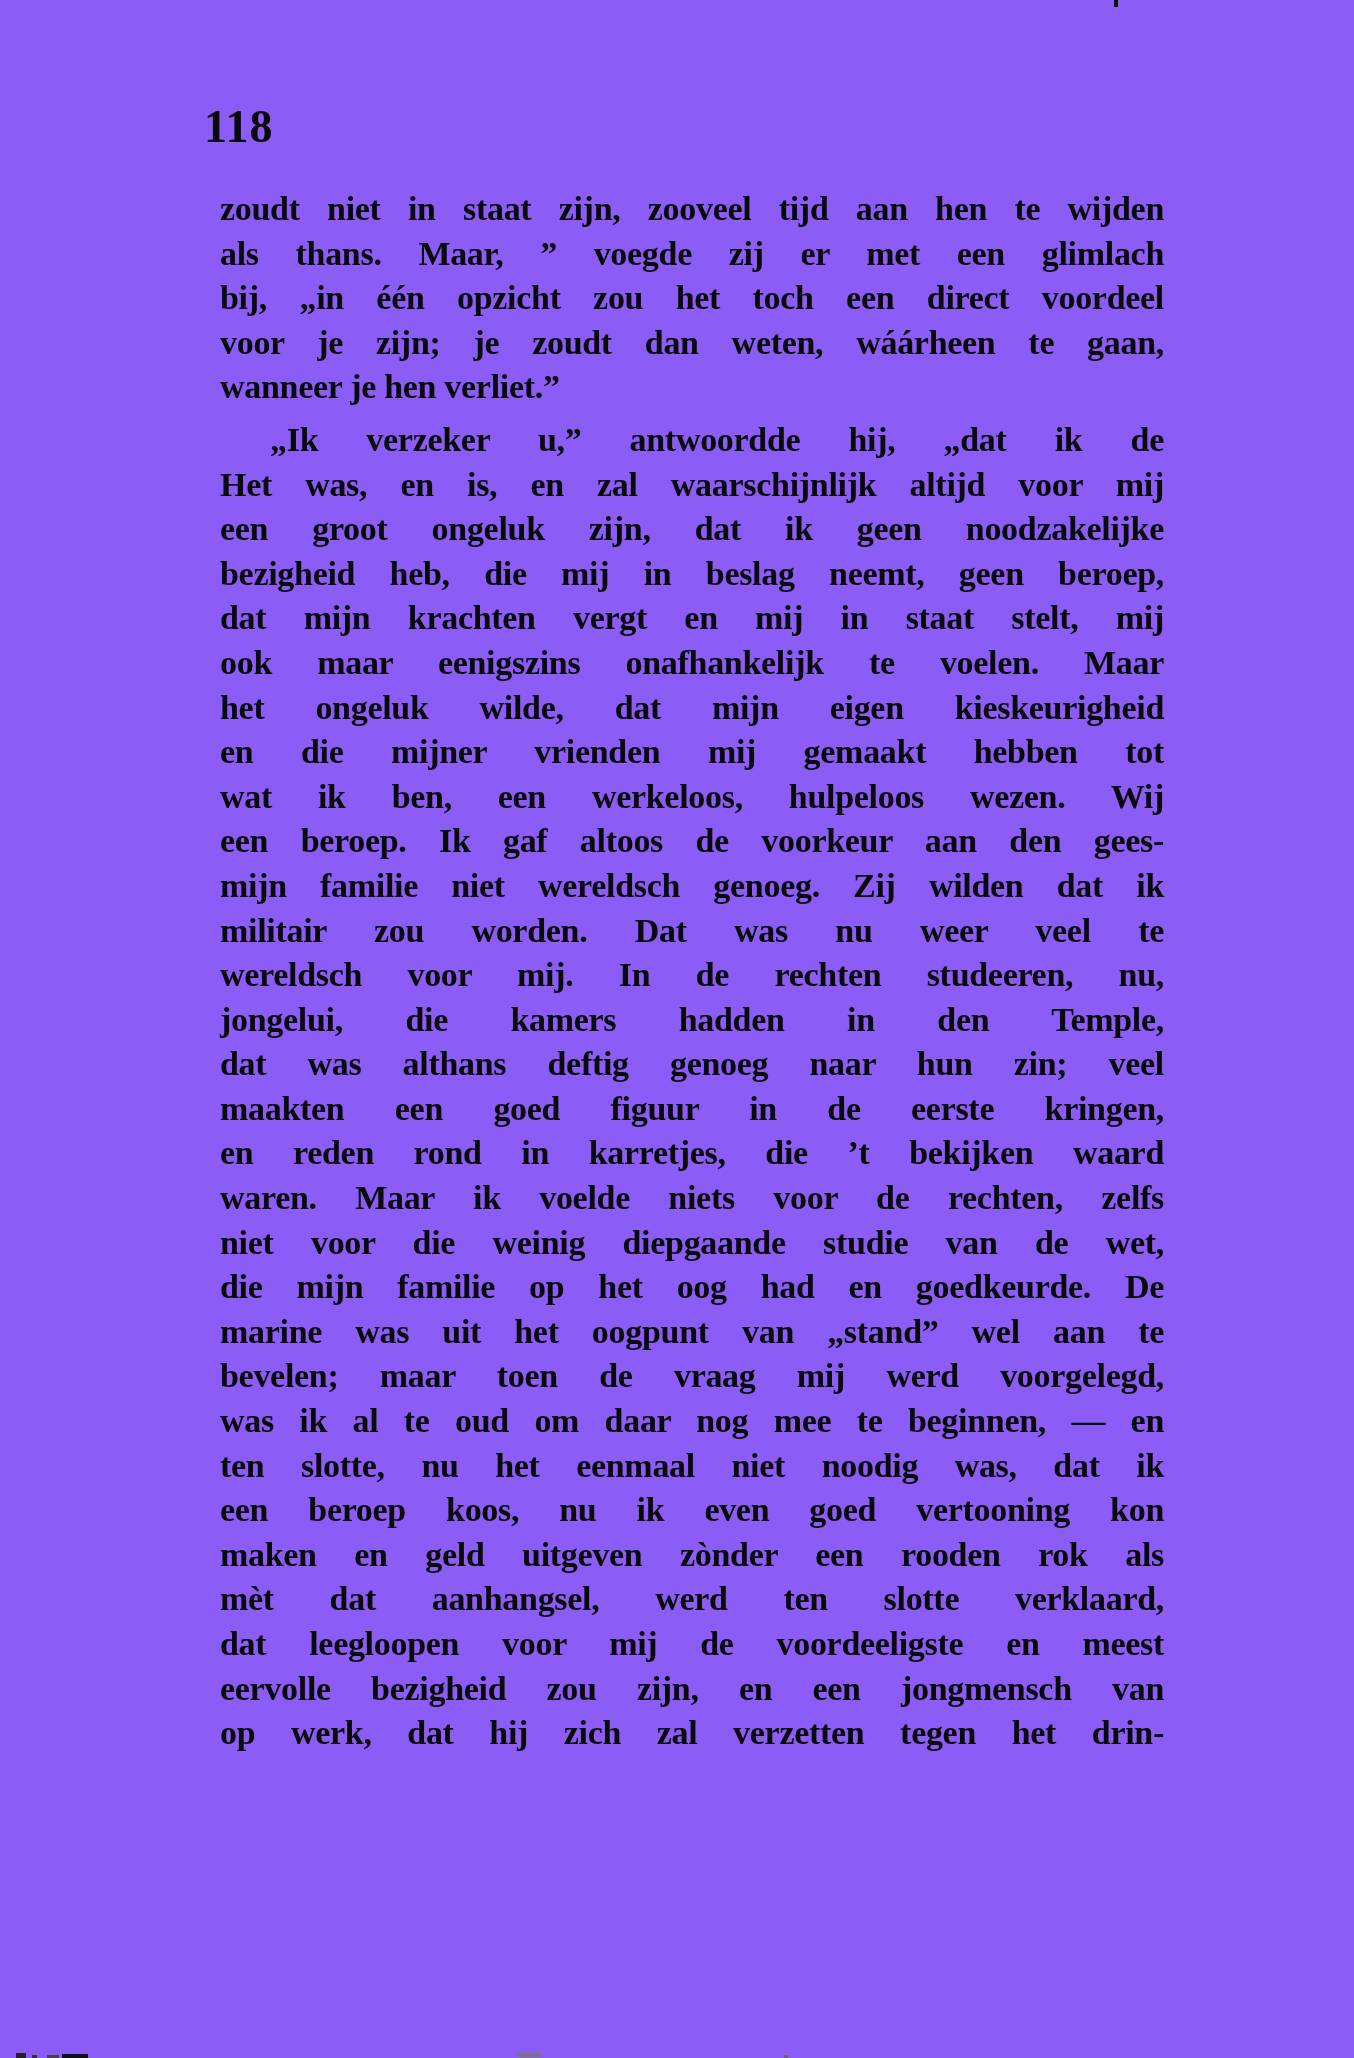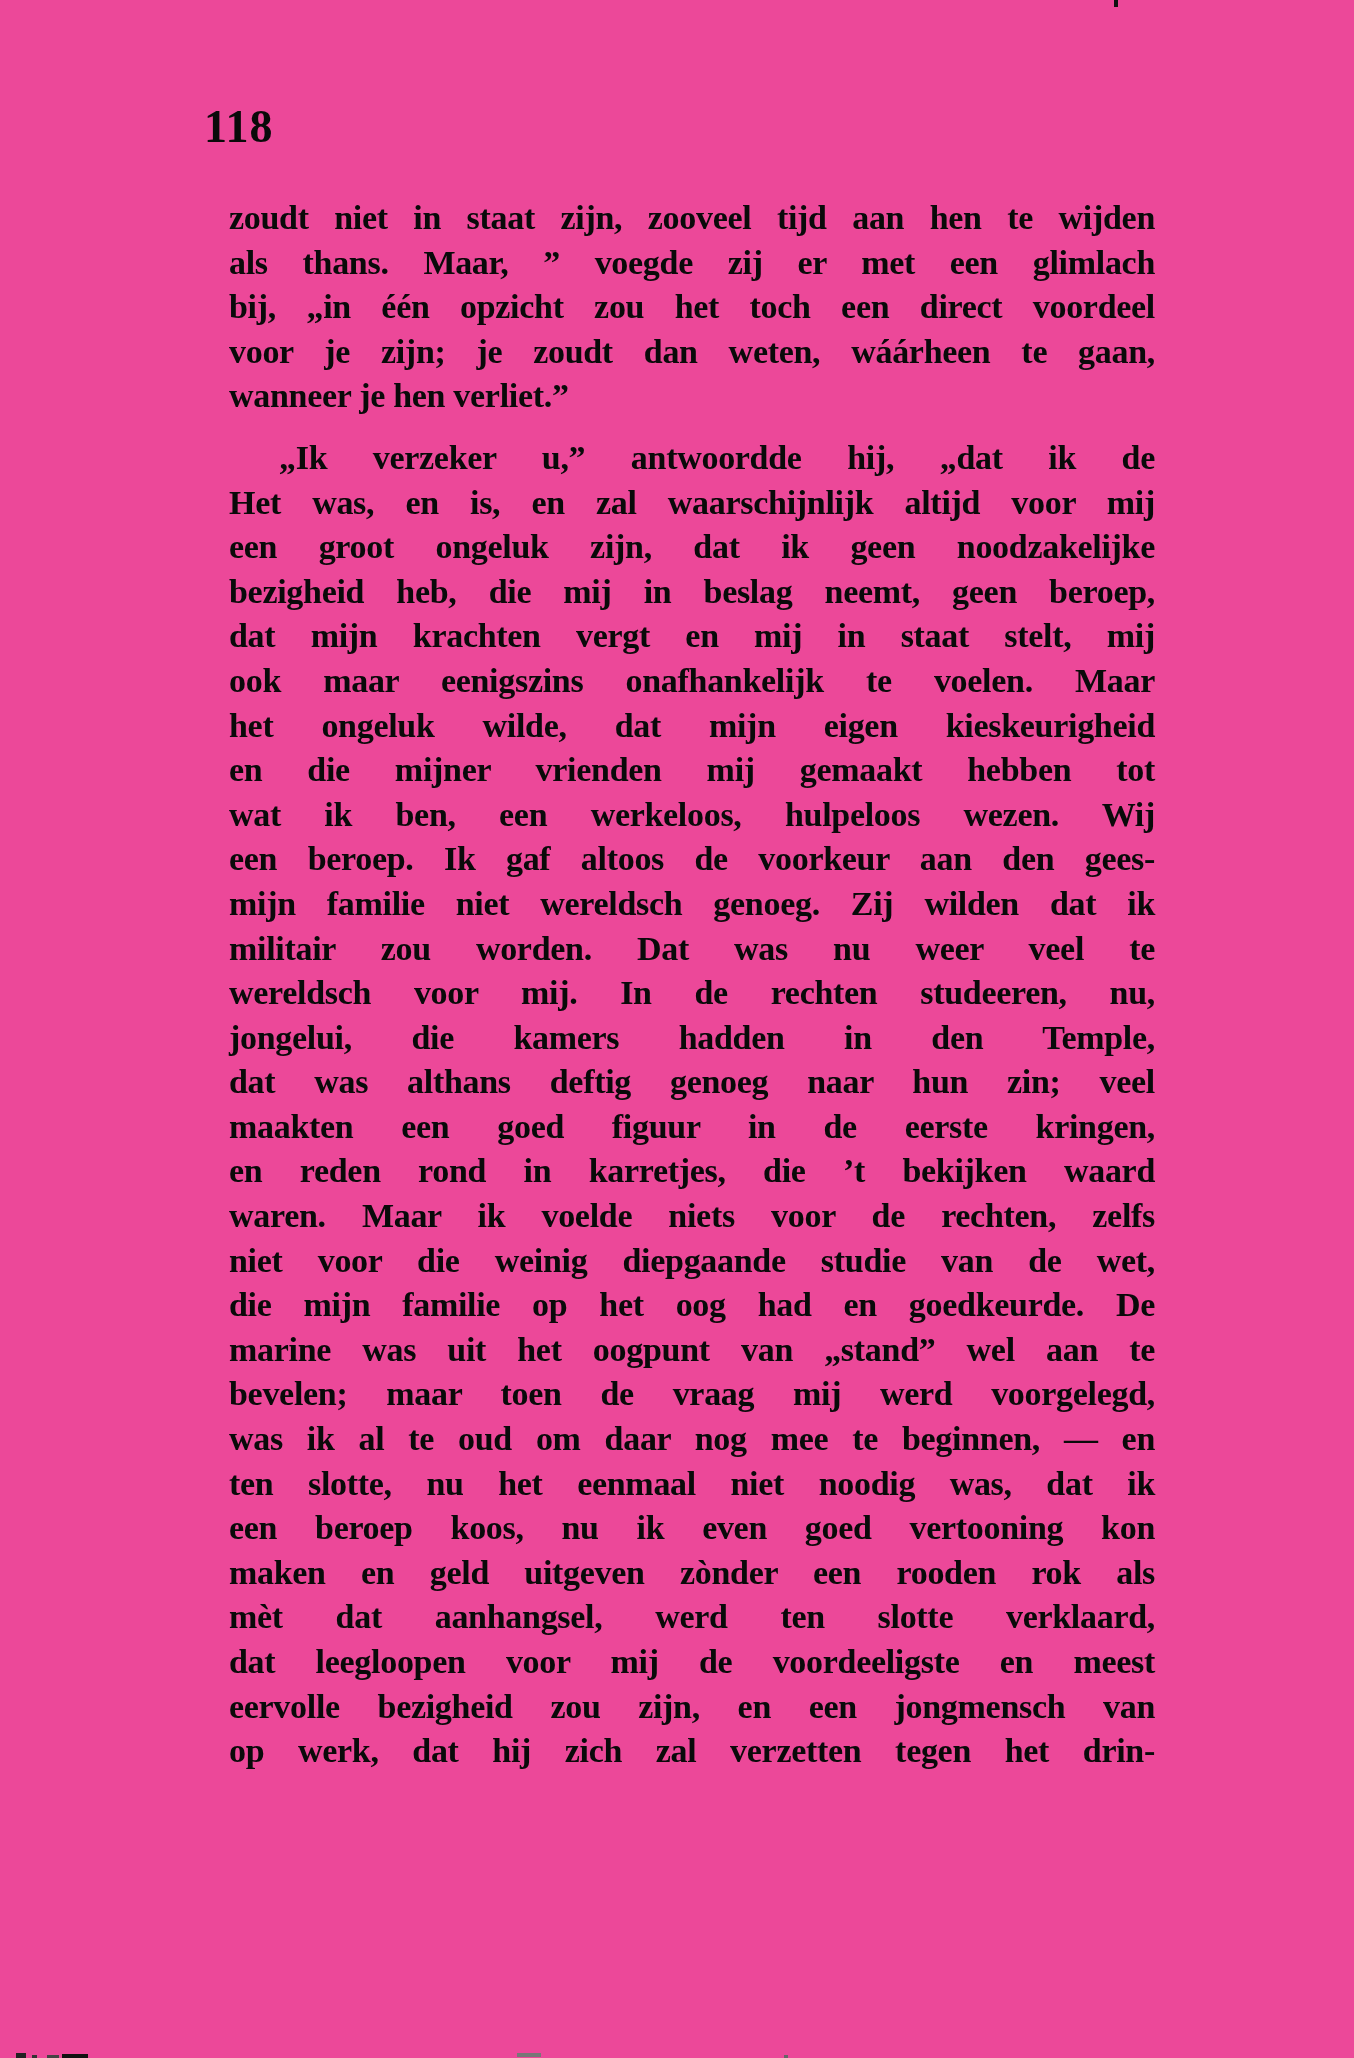--- a/index.html
+++ b/index.html
@@ -29,21 +29,21 @@
     position: absolute;
     left: 212px;
     top: 179px;
     width: 960px;
     font-size: 34px;
     line-height: 44.6px;
     font-weight: bold;
     color: #0a0a0a;
     letter-spacing: -0.3px;
   }
-  #text-block .paragraph { margin: 17px; padding: 0; }
+  #text-block .paragraph { margin: 8px; padding: 0; }
   .line {
     text-align: justify;
     text-align-last: justify;
     white-space: normal;
   }
   .line.no-j { text-align-last: left; }
   .line.indent { text-indent: 50px; }
 
   
   .artifact { position: absolute; background: #111; }
@@ -51,21 +51,21 @@
   #artifact-bl-corner-tick  { left: 16px;   top: 2053px; width: 10px; height: 5px; background:#222; }
   #artifact-bl-dot          { left: 32px;   top: 2055px; width: 5px;  height: 3px; background:#333; }
   #artifact-bl-dashes       { left: 47px;   top: 2055px; width: 12px; height: 3px; background:#444; }
   #artifact-bl-bar          { left: 62px;   top: 2054px; width: 26px; height: 4px; }
   #artifact-bm-dashes       { left: 517px;  top: 2053px; width: 24px; height: 4px; background:#777; }
   #artifact-bm-dot          { left: 784px;  top: 2055px; width: 4px;  height: 3px; background:#666; }
 </style>
 </head>
 <body>
 
-<div id="page" style="background: #ec4899;">
+<div id="page" style="background: #8b5cf6;">
   <div id="page-number" style="color: rgb(10, 10, 10);">118</div>
 
   <div id="text-block" style="color: rgb(10, 10, 10);">
       <div class="paragraph">
         <div class="line">zoudt niet in staat zijn, zooveel tijd aan hen te wijden</div>
         <div class="line">als thans. Maar, ” voegde zij er met een glimlach</div>
         <div class="line">bij, „in één opzicht zou het toch een direct voordeel</div>
         <div class="line">voor je zijn; je zoudt dan weten, wáárheen te gaan,</div>
         <div class="line no-j">wanneer je hen verliet.”</div>
       </div>

